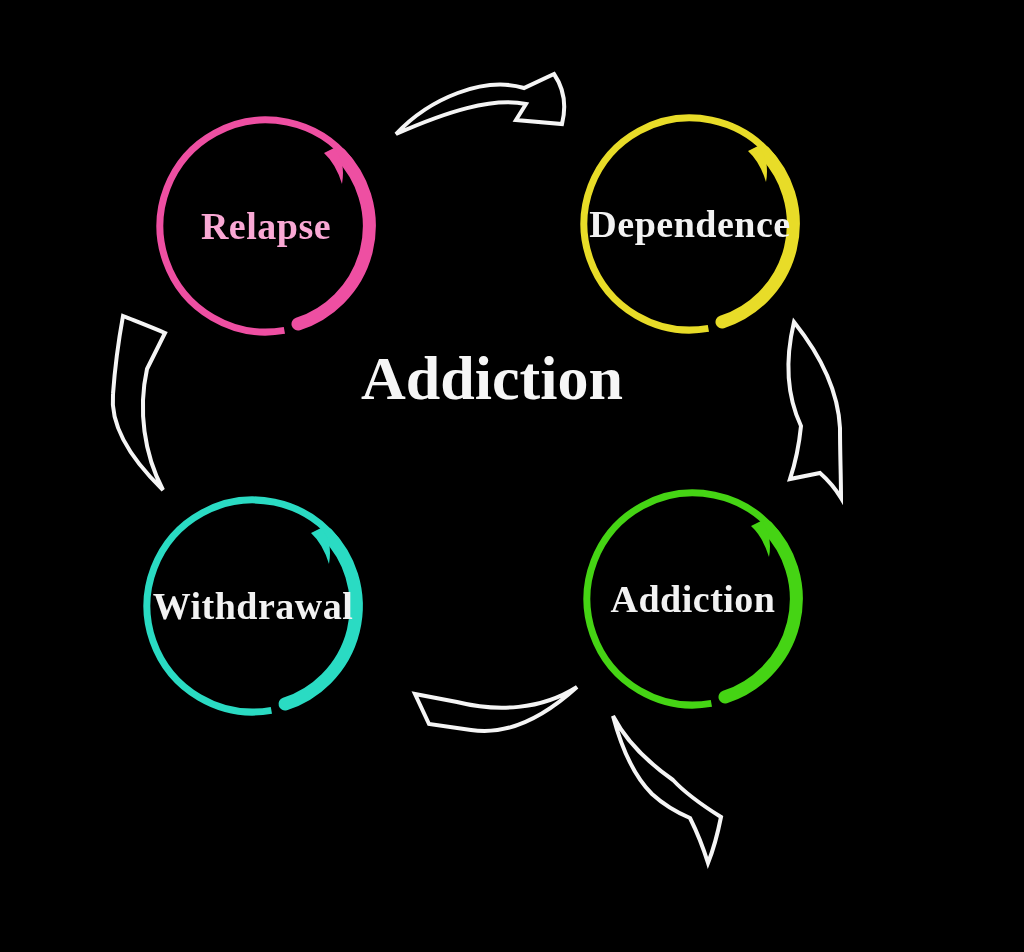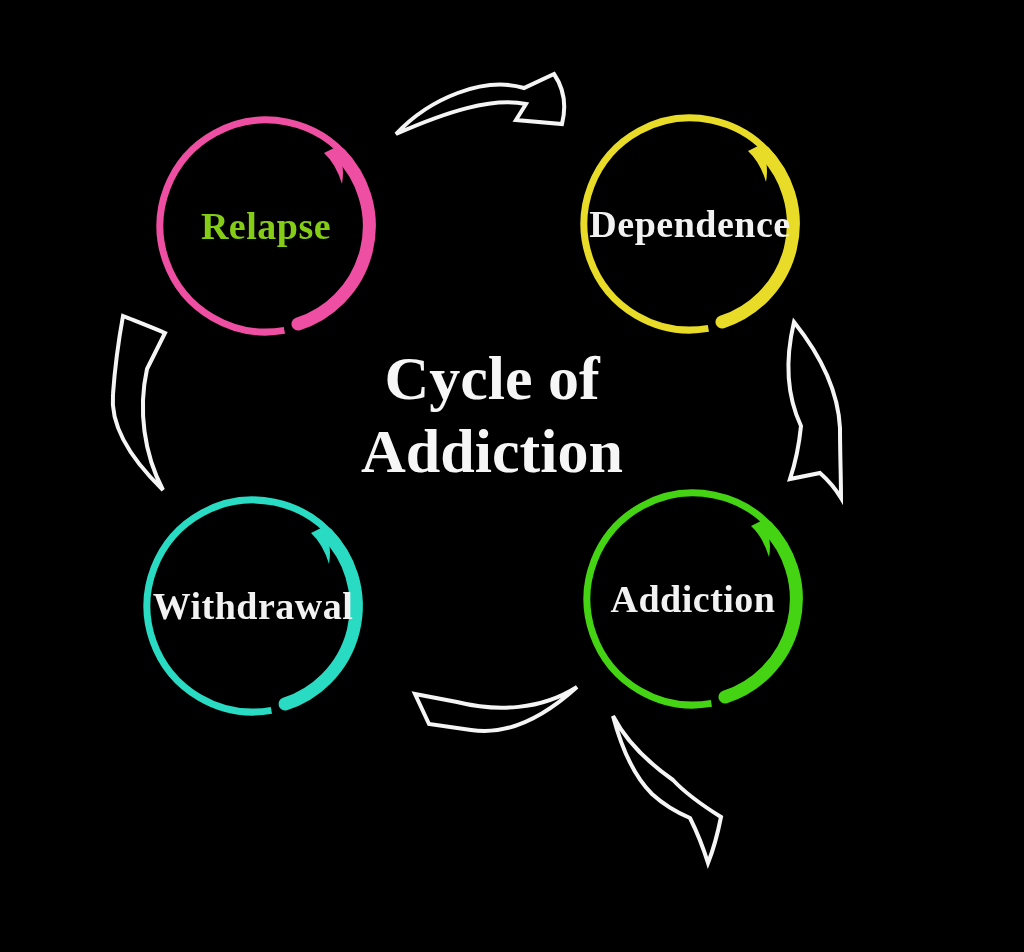--- a/index.html
+++ b/index.html
@@ -46,31 +46,30 @@
   #a-bottom   { left: 405px; top: 672px; }
   #a-left     { left: 100px; top: 308px; }
   #a-quitting { left: 600px; top: 710px; }
 </style>
 </head>
 <body>
 
 <div class="stage">
 
   <div class="title">
-    <div>Cycle of</div>
     <div>Addiction</div>
   </div>
 
   <div class="node" id="n-relapse">
     <svg width="240" height="240" viewBox="0 0 240 240">
       <path class="ring" d="M203.5,54.7 A106,106 0 1 0 138.4,224.4" style="stroke: rgb(238, 79, 162);"></path>
       <path class="ring-thick" d="M194,48 A103,103 0 0 1 152,218" style="stroke: rgb(238, 79, 162);"></path>
       <path d="M188,42 Q200,55 196,78 Q190,58 178,47 Z" stroke="none" style="fill: rgb(238, 79, 162);"></path>
     </svg>
-    <div class="label" style="color: #84cc16;">Relapse</div>
+    <div class="label" style="color: #f9a8d4;">Relapse</div>
   </div>
 
   <div class="node" id="n-withdrawal">
     <svg width="240" height="240" viewBox="0 0 240 240">
       <path class="ring" d="M203.5,54.7 A106,106 0 1 0 138.4,224.4" style="stroke: rgb(42, 219, 195);"></path>
       <path class="ring-thick" d="M194,48 A103,103 0 0 1 152,218" style="stroke: rgb(42, 219, 195);"></path>
       <path d="M188,42 Q200,55 196,78 Q190,58 178,47 Z" stroke="none" style="fill: rgb(42, 219, 195);"></path>
     </svg>
     <div class="label" style="color: rgb(242, 242, 242);">Withdrawal</div>
   </div>

